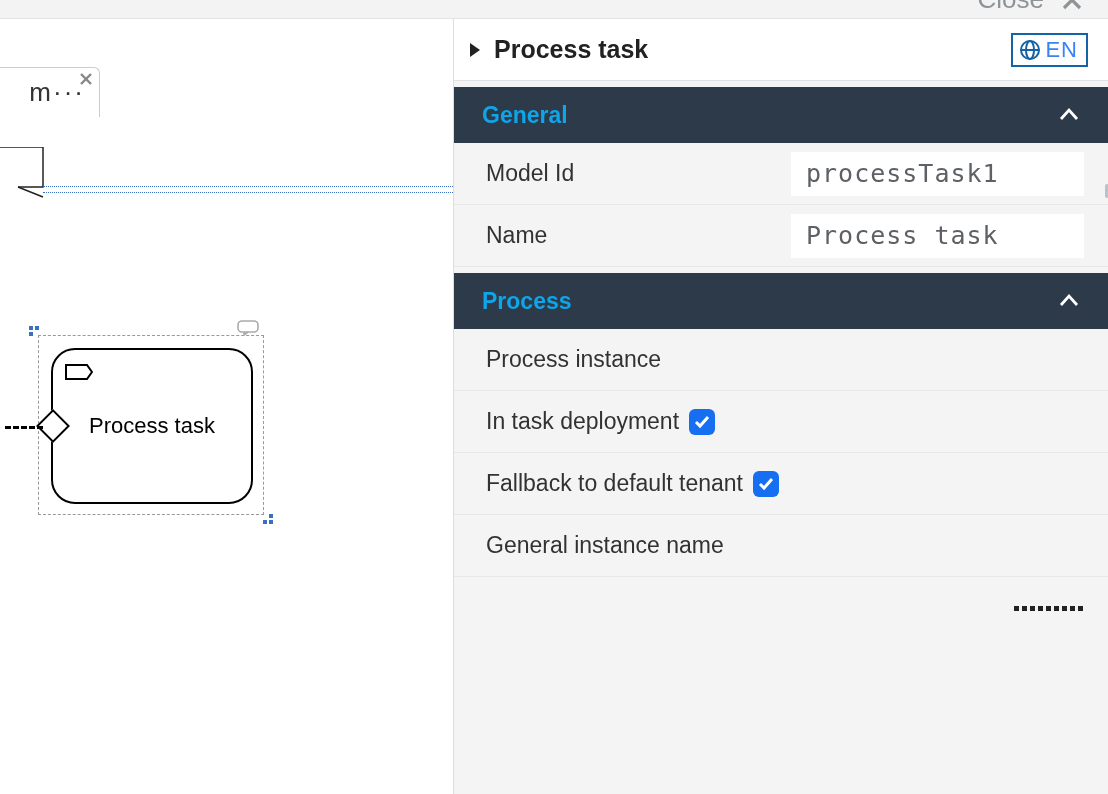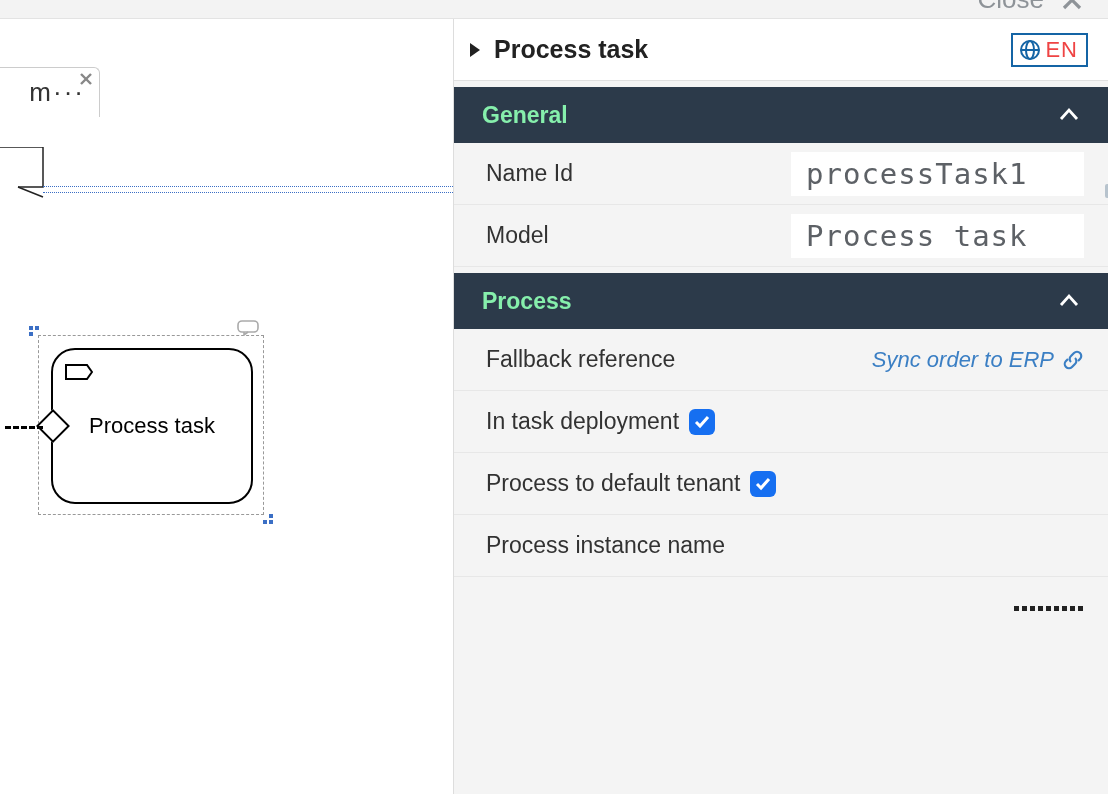--- a/index.html
+++ b/index.html
@@ -190,34 +190,34 @@
     margin-right: 10px;
   }
   .panel-head .title {
     font-weight: 700;
     color: #222;
     flex: 1;
     font-size: 25px;
   }
   .lang-pill {
     border: 2px solid #1464a5;
-    color: #ef4444;
+    color: #3b82f6;
     padding: 2px 8px 2px 6px;
     display: inline-flex;
     align-items: center;
     gap: 4px;
     font-size: 22px;
     font-weight: 500;
     letter-spacing: 1px;
   }
   .lang-pill svg { width: 22px; height: 22px; }
 
   .section-hdr {
     background: #2c3a4a;
-    color: #86efac;
+    color: #0ea5e9;
     font-weight: 700;
     font-size: 23px;
     height: 56px;
     display: flex;
     align-items: center;
     padding: 0 28px;
     justify-content: space-between;
     margin-top: 6px;
   }
   .section-hdr:first-of-type { margin-top: 0; }
@@ -244,21 +244,21 @@
     justify-content: flex-start;
     gap: 8px;
   }
   .prop-row input[type=text] {
     width: 100%;
     height: 44px;
     padding: 0 14px;
     border: 1px solid #fff;
     background: #fff;
     font-family: "Menlo","Consolas",monospace;
-    font-size: 29px;
+    font-size: 25px;
     color: #5d6166;
     letter-spacing: 1px;
   }
   .prop-row .icon-slot { margin-left: auto; }
   .prop-row .icon-slot svg { width: 24px; height: 24px; }
 
   .ref-link {
     color: #3b7fc4;
     font-style: italic;
     font-size: 22px;
@@ -356,72 +356,63 @@
   </div>
 
   <div class="section-hdr">
     <span>General</span>
     <svg viewBox="0 0 22 22">
         <polyline points="3,15 11,6 19,15" fill="none" stroke-width="2.8"></polyline>
       </svg>
   </div>
 
   <div class="prop-row">
-    <span class="label">Name Id</span>
+    <span class="label">Model Id</span>
     <div class="value-wrap">
       <input type="text" value="processTask1" style="">
     </div>
   </div>
   <div class="prop-row">
-    <span class="label">Model</span>
+    <span class="label">Name</span>
     <div class="value-wrap">
       <input type="text" value="Process task" style="">
     </div>
   </div>
 
   <div class="section-hdr">
     <span>Process</span>
     <svg viewBox="0 0 22 22">
         <polyline points="3,15 11,6 19,15" fill="none" stroke-width="2.8"></polyline>
       </svg>
   </div>
 
   <div class="prop-row">
-    <span class="label">Fallback reference</span>
-    <div class="value-wrap">
-      <a class="ref-link">
-        <span>Sync order to ERP</span>
-        <svg viewBox="0 0 22 22">
-          <path d="M9 13 a4 4 0 0 1 0-6 l3-3 a4 4 0 0 1 6 6 l-2 2" fill="none" stroke="#3b7fc4" stroke-width="2.2"></path>
-          <path d="M13 9 a4 4 0 0 1 0 6 l-3 3 a4 4 0 0 1 -6 -6 l2-2" fill="none" stroke="#3b7fc4" stroke-width="2.2"></path>
-        </svg>
-      </a>
-    </div>
+    <span class="label">Process instance</span>
   </div>
 
   <div class="prop-row">
     <span class="label" style="flex:0 0 auto">In task deployment</span>
     <span class="chk">
       <svg viewBox="0 0 18 18">
           <polyline points="3,9 7,13 15,4" fill="none" stroke-width="3"></polyline>
         </svg>
     </span>
   </div>
 
   <div class="prop-row">
-    <span class="label" style="flex:0 0 auto">Process to default tenant</span>
+    <span class="label" style="flex:0 0 auto">Fallback to default tenant</span>
     <span class="chk">
       <svg viewBox="0 0 18 18">
           <polyline points="3,9 7,13 15,4" fill="none" stroke-width="3"></polyline>
         </svg>
     </span>
   </div>
 
   <div class="prop-row">
-    <span class="label">Process instance name</span>
+    <span class="label">General instance name</span>
   </div>
 
 
   <div class="prop-row" style="border-bottom:none">
     <div class="value-wrap">
       <span class="icon-slot">
         <span class="grid-icon"><span></span><span></span><span></span><span></span><span></span><span></span><span></span><span></span><span></span></span>
       </span>
     </div>
   </div>

